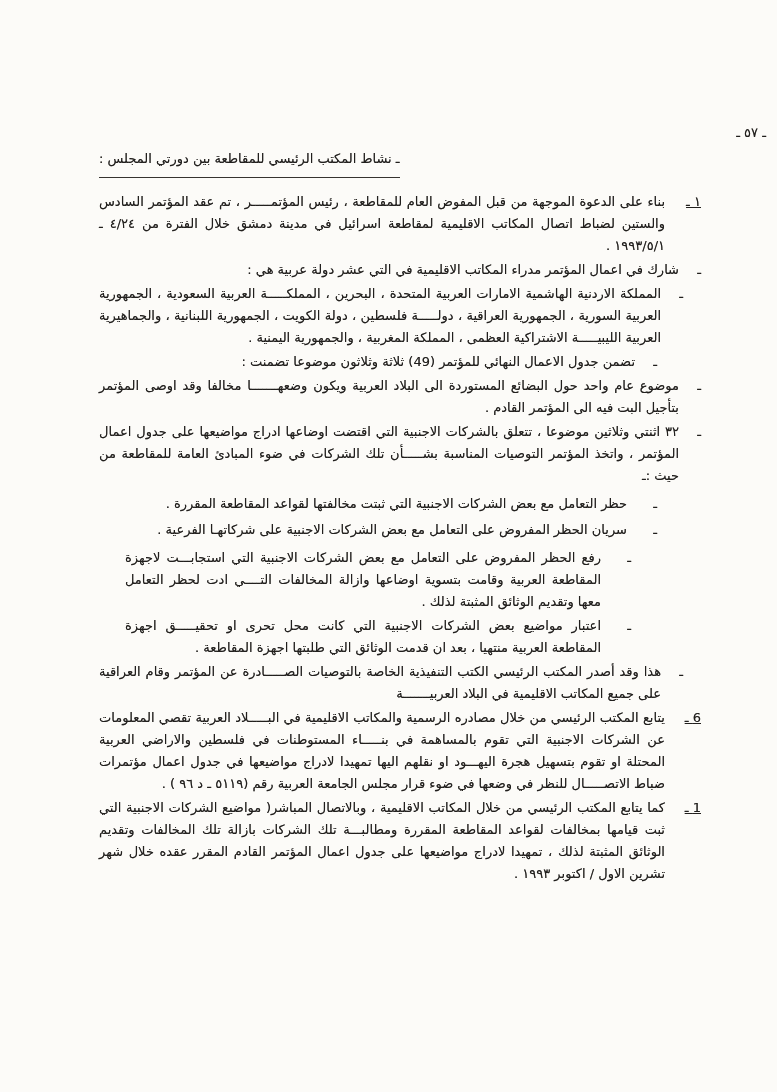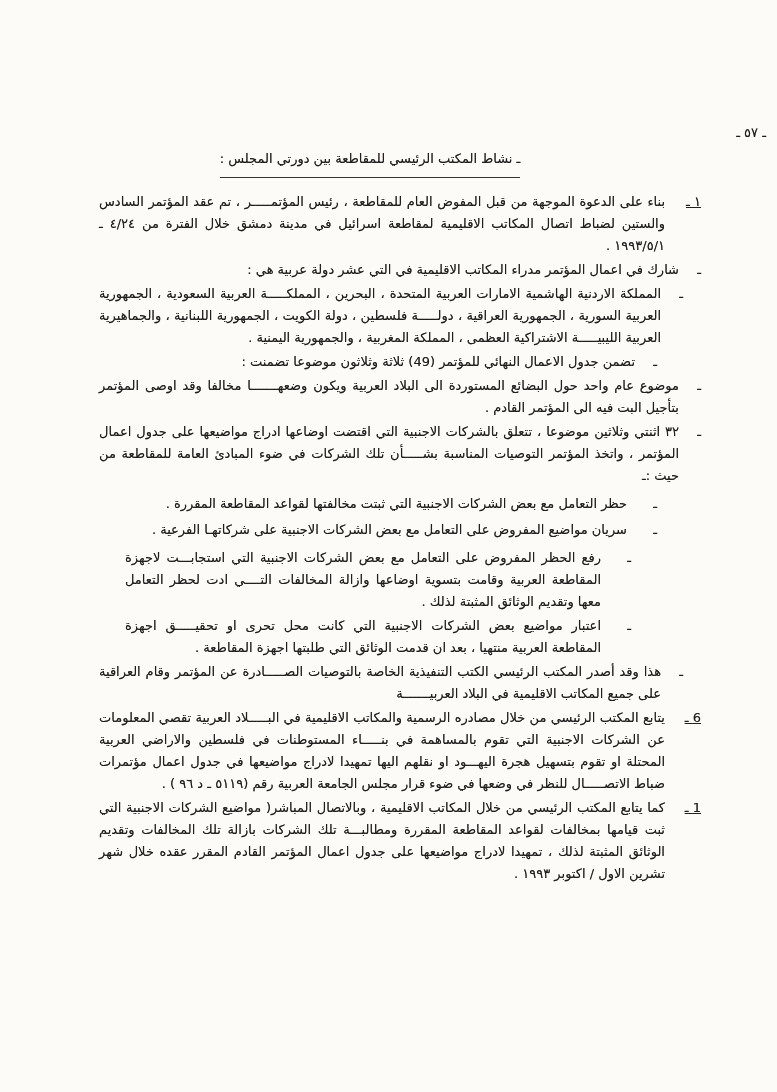--- a/index.html
+++ b/index.html
@@ -24,21 +24,21 @@
     line-height:22px;
   }
   .page-num{
     position:relative;
     left:65px;
     letter-spacing:2px;
     margin-bottom:4px;
     white-space:nowrap;
   }
   .heading-row{
-    text-align:center;
+    text-align:left;
     margin-right:60px;
     margin-bottom:13px;
   }
   .heading{
     display:inline-block;
     border-bottom:1.5px solid #36332f;
     padding-bottom:7px;
   }
   .block{
     display:flex;
@@ -105,21 +105,21 @@
       <span class="text">٣٢ اثنتي وثلاثين موضوعا ، تتعلق بالشركات الاجنبية التي اقتضت اوضاعها ادراج مواضيعها على جدول اعمال المؤتمر ، واتخذ المؤتمر التوصيات المناسبة بشـــــأن تلك الشركات في ضوء المبادئ العامة للمقاطعة من حيث :ـ</span>
     </div>
 
     <div class="block ind-2b gap-top">
       <span class="marker m-wide">ـ</span>
       <span class="text">حظر التعامل مع بعض الشركات الاجنبية التي ثبتت مخالفتها لقواعد المقاطعة المقررة .</span>
     </div>
 
     <div class="block ind-2b gap-top-sm">
       <span class="marker m-wide">ـ</span>
-      <span class="text">سريان مواضيع المفروض على التعامل مع بعض الشركات الاجنبية على شركاتهـا الفرعية .</span>
+      <span class="text">سريان الحظر المفروض على التعامل مع بعض الشركات الاجنبية على شركاتهـا الفرعية .</span>
     </div>
 
     <div class="block ind-3 gap-top">
       <span class="marker m-wide">ـ</span>
       <span class="text">رفع الحظر المفروض على التعامل مع بعض الشركات الاجنبية التي استجابـــت لاجهزة المقاطعة العربية وقامت بتسوية اوضاعها وازالة المخالفات التــــي ادت لحظر التعامل معها وتقديم الوثائق المثبتة لذلك .</span>
     </div>
 
     <div class="block ind-3">
       <span class="marker m-wide">ـ</span>
       <span class="text">اعتبار مواضيع بعض الشركات الاجنبية التي كانت محل تحرى او تحقيـــــق اجهزة المقاطعة العربية منتهيا ، بعد ان قدمت الوثائق التي طلبتها اجهزة المقاطعة .</span>

